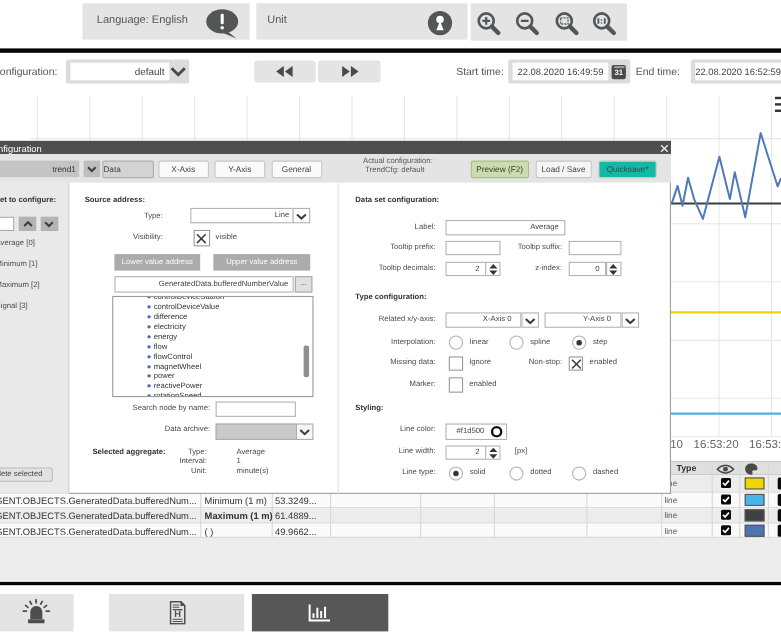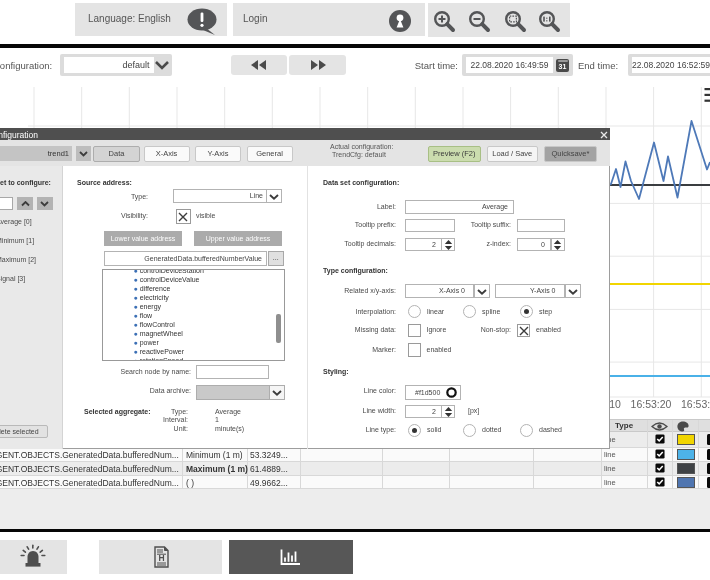--- a/index.html
+++ b/index.html
@@ -19,21 +19,21 @@
 
 <div class="btn" style="left:75px;top:3px;width:152px;height:33px;"></div>
 <div class="a t11" style="left:88px;top:13px;">Language: English</div>
 <svg class="a" style="left:184px;top:6px;" width="40" height="32" viewBox="0 0 40 32">
  <ellipse cx="18" cy="13.5" rx="14.5" ry="11" fill="#545557"></ellipse>
  <polygon points="22,22 31,29 19,24" fill="#545557"></polygon>
  <rect x="16.6" y="6.5" width="2.8" height="9.5" rx="1.2" fill="#fff"></rect>
     <circle cx="18" cy="19.3" r="1.6" fill="#fff"></circle>
 </svg>
 <div class="btn" style="left:233px;top:3px;width:192px;height:33px;"></div>
-<div class="a t11" style="left:243px;top:13px;">Login</div>
+<div class="a t11" style="left:243px;top:13px;">Unit</div>
 <svg class="a" style="left:388px;top:9px;" width="24" height="24" viewBox="0 0 24 24">
  <circle cx="12" cy="12" r="11" fill="#545557"></circle>
  <circle cx="12" cy="8.8" r="3.4" fill="#fff"></circle>
  <path d="M12 10 L8.6 18.5 L15.4 18.5 Z" fill="#fff"></path>
 </svg>
 <div class="btn" style="left:428px;top:3px;width:142px;height:34px;"></div>
 
 <svg class="a" style="left:428px;top:3px;" width="142" height="34" viewBox="0 0 142 34">
  <g stroke="#545557" stroke-width="2.4" fill="none">
   <circle cx="14" cy="16" r="6.8"></circle>
@@ -232,28 +232,28 @@
  <svg class="a" style="left:599.5px;top:2.5px;" width="8" height="8" viewBox="0 0 8 8">
       <path d="M1 1 L7 7 M7 1 L1 7" stroke="#e8e8e8" stroke-width="1.3"></path>
     </svg>
 
  <div class="a" style="left:0;top:12px;width:610px;height:25.5px;background:#e4e4e4;"></div>
  <div class="a" style="left:-20px;top:18px;width:91.5px;height:15px;background:#c4c4c4;font-size:7.5px;color:#333;text-align:right;line-height:15px;padding-right:2.5px;">trend1</div>
  <div class="a" style="left:76px;top:18px;width:15px;height:15px;background:#bdbdbd;"></div>
  <svg class="a" style="left:79px;top:23px;" width="9" height="6" viewBox="0 0 9 6">
       <path d="M1 1 L4.5 4.5 L8 1" stroke="#3c3c3c" stroke-width="1.8" fill="none"></path>
     </svg>
- <div class="a" style="left:93px;top:18px;width:47px;height:15.5px;background:#d4d4d4;border:1px solid #adadad;border-radius:2px;font-size:7.5px;color:#444;text-align:center;line-height:14px;">Data</div>
+ <div class="a" style="left:93px;top:18px;width:47px;height:15.5px;background:#d4d4d4;border:1px solid #adadad;border-radius:2px;font-size:7.5px;color:#444;line-height:14px;">Data</div>
  <div class="a" style="left:143.5px;top:18px;width:46px;height:15.5px;background:#fafafa;border:1px solid #c8c8c8;border-radius:2px;font-size:7.5px;color:#444;text-align:center;line-height:14px;">X-Axis</div>
  <div class="a" style="left:195px;top:18px;width:46px;height:15.5px;background:#fafafa;border:1px solid #c8c8c8;border-radius:2px;font-size:7.5px;color:#444;text-align:center;line-height:14px;">Y-Axis</div>
  <div class="a" style="left:246.5px;top:18px;width:46px;height:15.5px;background:#fafafa;border:1px solid #c8c8c8;border-radius:2px;font-size:7.5px;color:#444;text-align:center;line-height:14px;">General</div>
  <div class="a" style="left:330px;top:15px;font-size:7px;color:#555;line-height:1.1;">Actual configuration:<br><span style="padding-left:2px;">TrendCfg: default</span></div>
  <div class="a" style="left:428px;top:18px;width:52.5px;height:15.5px;background:#cbdcae;border:1px solid #a8bf85;border-radius:2px;font-size:7.5px;color:#3a3a3a;text-align:center;line-height:14px;">Preview (F2)</div>
  <div class="a" style="left:486.5px;top:18px;width:51.5px;height:15.5px;background:#f5f5f5;border:1px solid #c8c8c8;border-radius:2px;font-size:7.5px;color:#444;text-align:center;line-height:14px;">Load / Save</div>
- <div class="a" style="left:544px;top:18px;width:53px;height:15.5px;background:#a3a3a3;border:1px solid #c8c8c8;border-radius:2px;font-size:7.5px;color:#444;text-align:center;line-height:14px;">Quicksave*</div>
+ <div class="a" style="left:544px;top:18px;width:53px;height:15.5px;background:#14b8a6;border:1px solid #c8c8c8;border-radius:2px;font-size:7.5px;color:#444;text-align:center;line-height:14px;">Quicksave*</div>
 
  <div class="a" style="left:0;top:37.5px;width:63px;height:283px;background:#e9e9e9;border-right:1px solid #d4d4d4;"></div>
  <div class="a bold8" style="left:-21px;top:51px;white-space:nowrap;">Data set to configure:</div>
  <div class="a" style="left:-20px;top:68.5px;width:33px;height:13px;background:#fff;border:1px solid #a8a8a8;"></div>
  <div class="a" style="left:17px;top:68.5px;width:16px;height:13px;background:#b3b3b3;"></div>
  <svg class="a" style="left:20.5px;top:72.5px;" width="9" height="6" viewBox="0 0 9 6">
       <path d="M1 4.5 L4.5 1 L8 4.5" stroke="#3c3c3c" stroke-width="1.8" fill="none"></path>
     </svg>
  <div class="a" style="left:36.5px;top:68.5px;width:16.5px;height:13px;background:#b3b3b3;"></div>
  <svg class="a" style="left:40px;top:72.5px;" width="9" height="6" viewBox="0 0 9 6">

